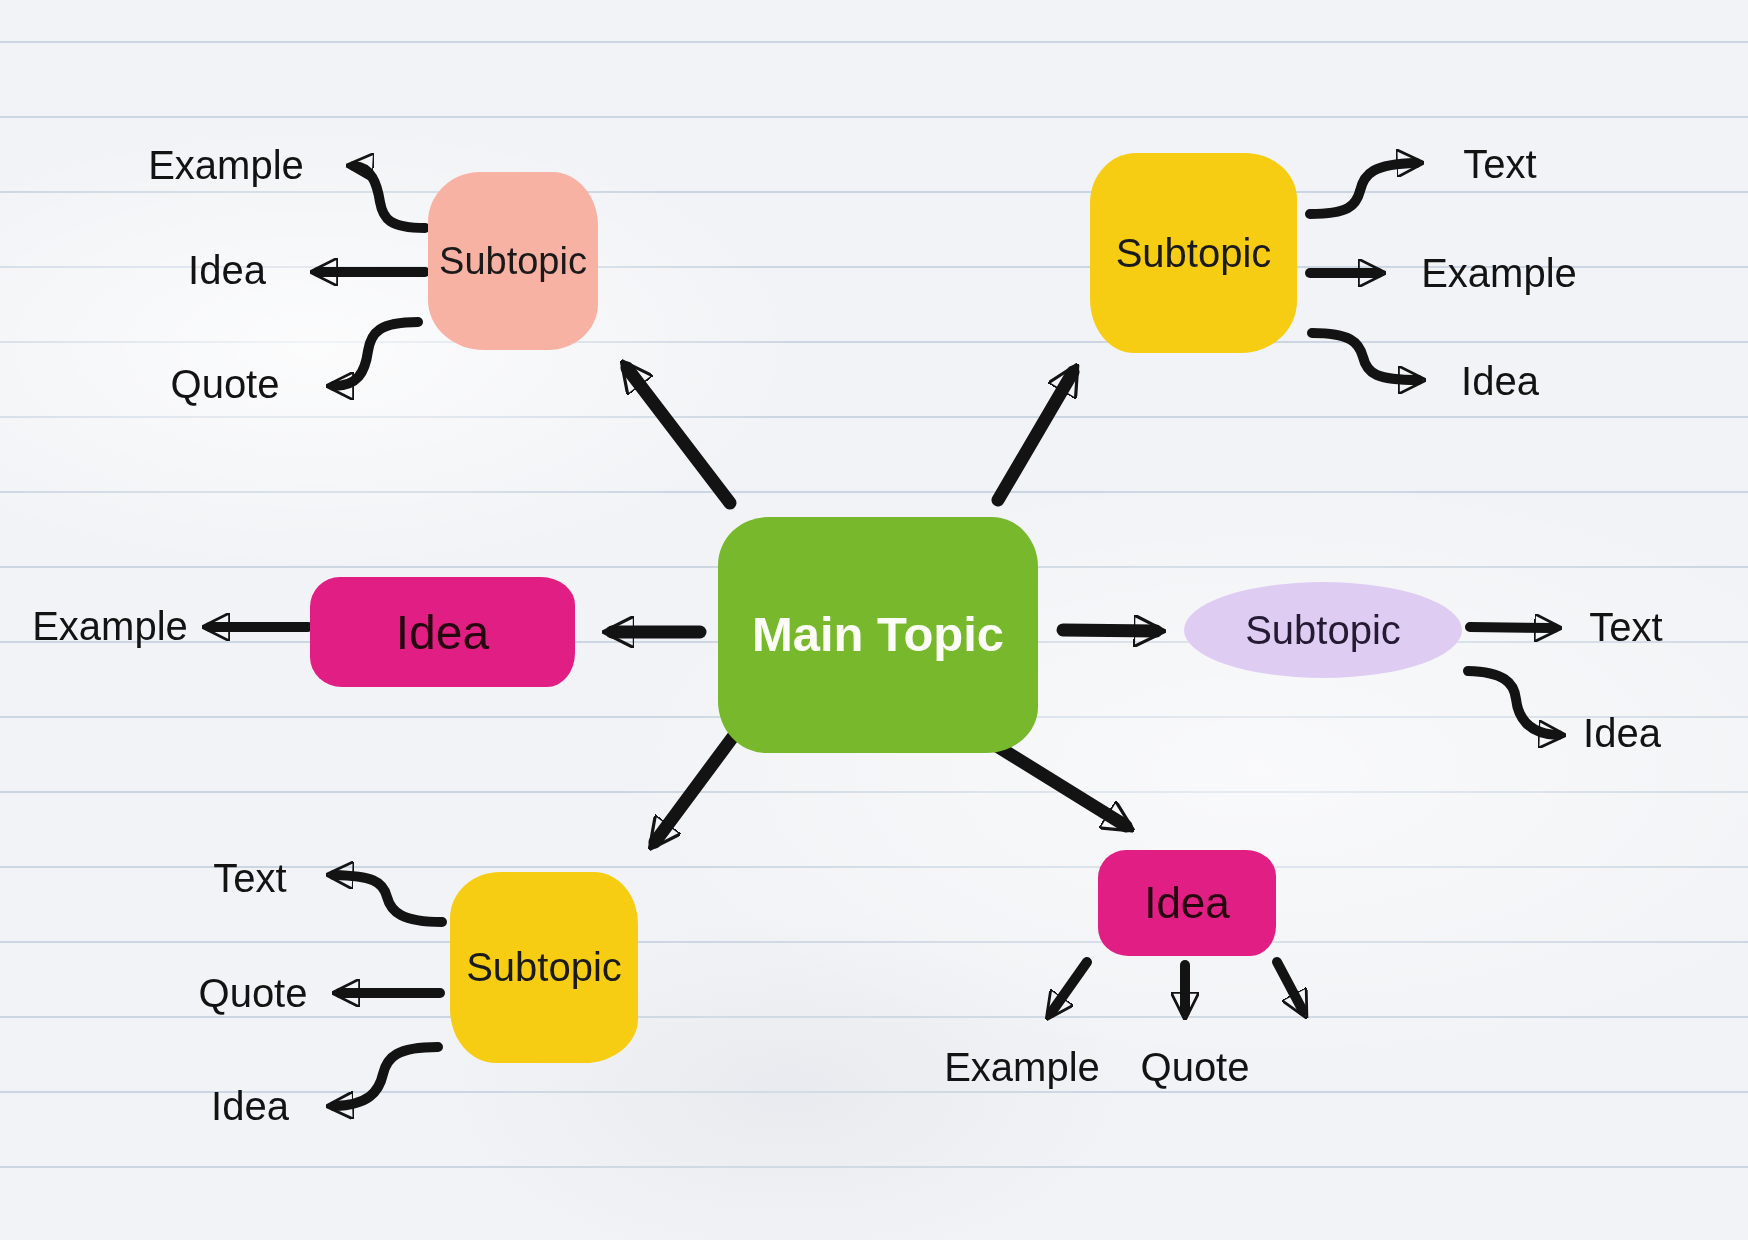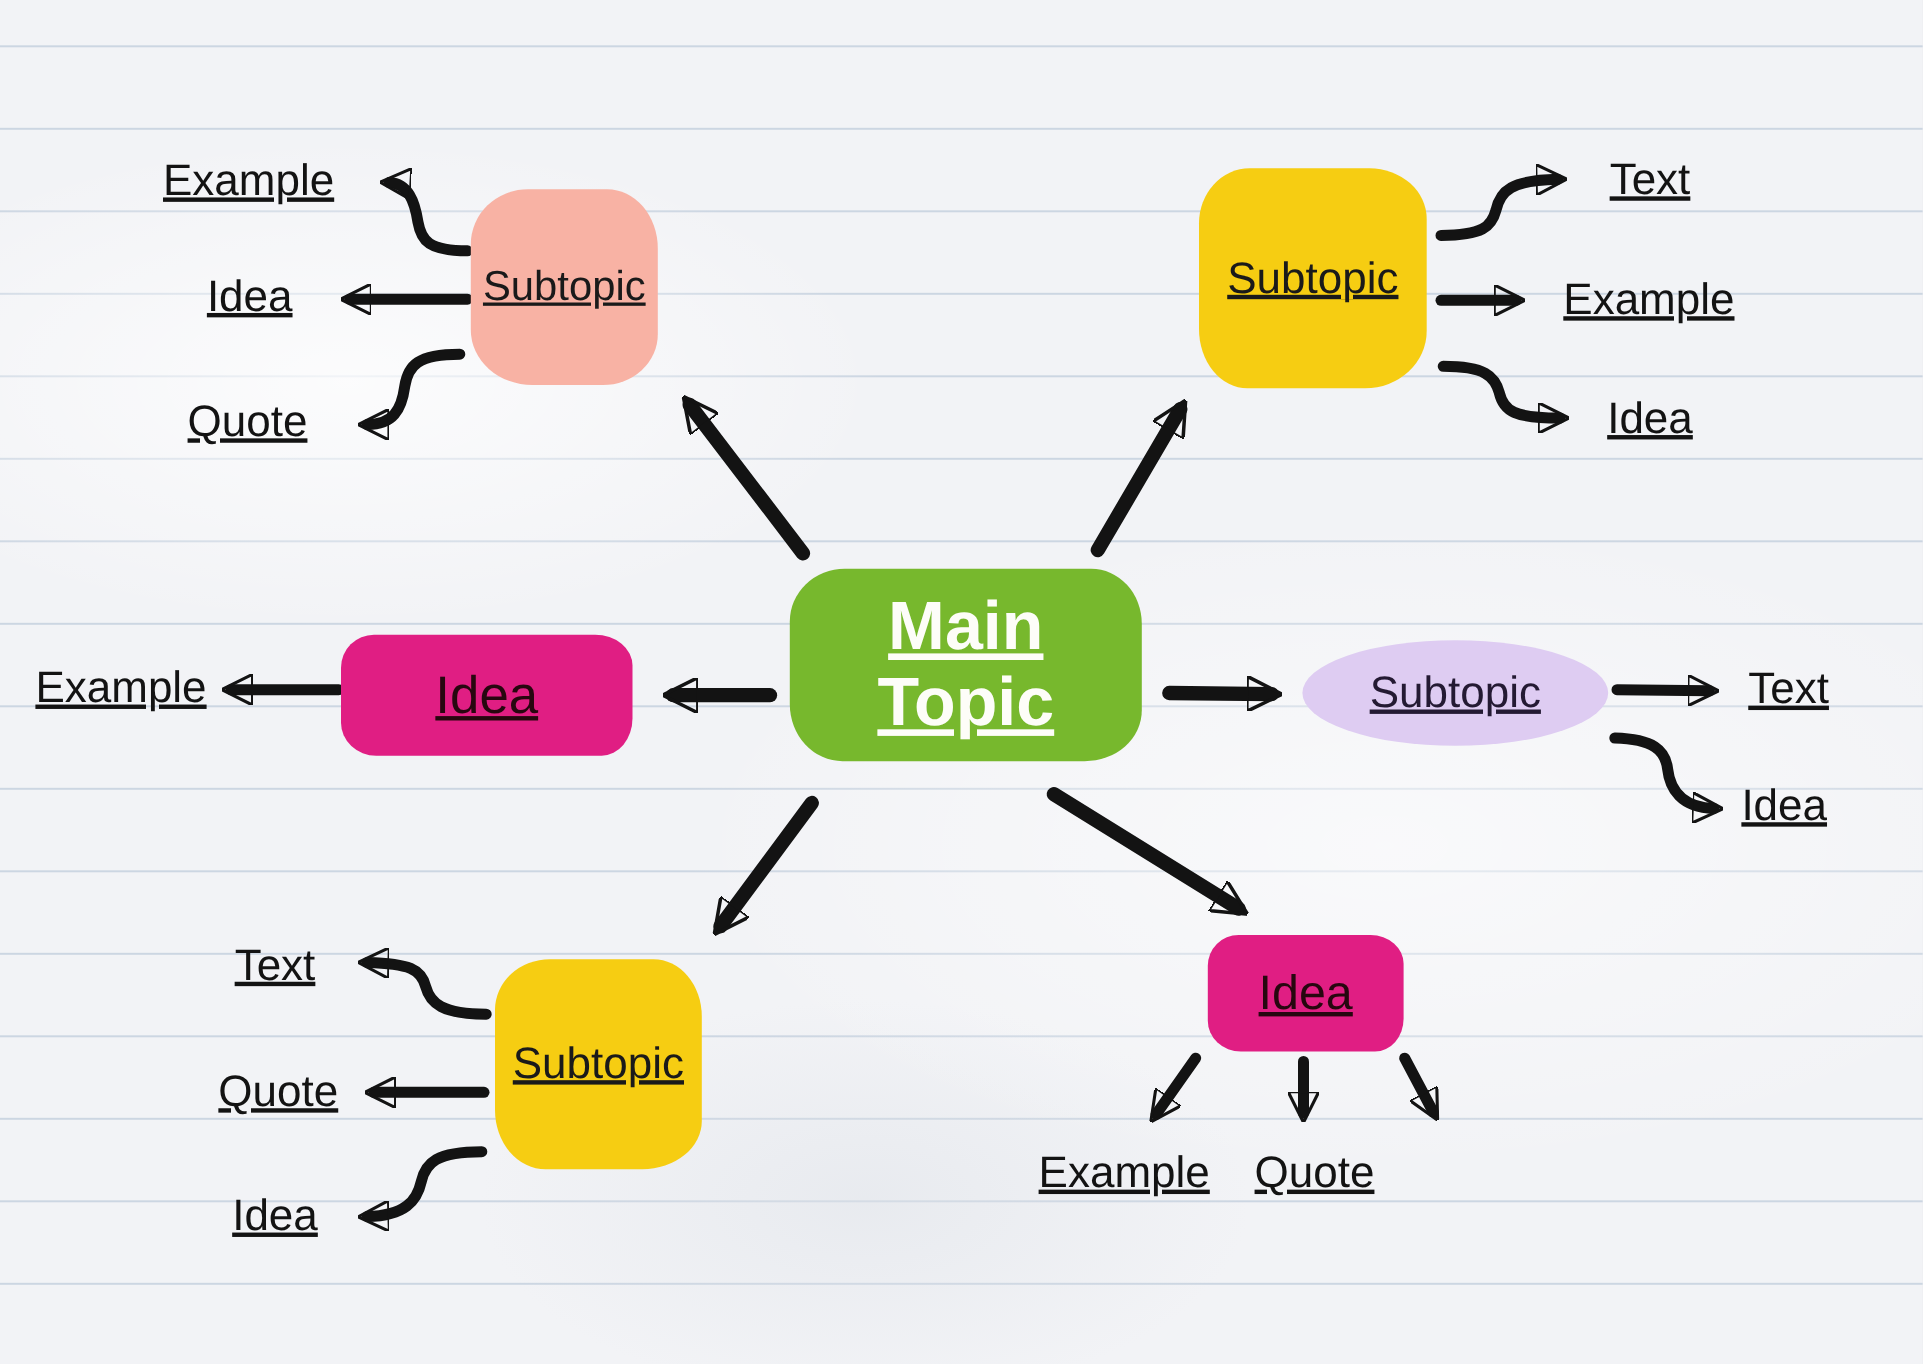--- a/index.html
+++ b/index.html
@@ -17,26 +17,26 @@
     background-size:auto,auto,auto,100% 75px;
     background-position:0 0,0 0,0 0,0 43px;
     background-repeat:no-repeat,no-repeat,no-repeat,repeat-y;
   }
   .arrow-layer{position:absolute;left:0;top:0;width:100%;height:100%;}
   .arrow-layer path{fill:none;stroke:#131313;stroke-linecap:round;}
   .arrow-layer .trunk{stroke-width:13px;}
   .arrow-layer .branch{stroke-width:10px;}
   .node{
     position:absolute;display:flex;align-items:center;justify-content:center;
-    color:#1a1a1a;text-align:center;box-sizing:border-box;text-decoration:underline;
+    color:#1a1a1a;text-align:center;box-sizing:border-box;
   }
   .node-main{
-    left:718px;top:517px;width:320px;height:175px;
+    left:718px;top:517px;width:320px;height:236px;
     background:#77B82D;border-radius:50px 46px 52px 48px / 48px 50px 46px 52px;
-    color:#fdfdf8;font-weight:bold;font-size:62px;line-height:1.1;
+    color:#fdfdf8;font-weight:bold;font-size:49px;line-height:1.1;
     padding:0 30px;
   }
   .node-sub-tl{
     left:428px;top:172px;width:170px;height:178px;
     background:#F8B2A4;border-radius:52px 46px 50px 56px / 50px 54px 46px 50px;
     font-size:38px;
   }
   .node-sub-tr{
     left:1090px;top:153px;width:207px;height:200px;
     background:#F6CD12;border-radius:46px 52px 56px 44px / 50px 46px 52px 54px;
@@ -57,21 +57,21 @@
     background:#F6CD12;border-radius:50px 44px 54px 46px / 46px 52px 44px 54px;
     font-size:40px;
   }
   .node-idea-br{
     left:1098px;top:850px;width:178px;height:106px;
     background:#E01E83;border-radius:28px 30px 26px 30px / 28px 26px 30px 28px;
     font-size:44px;color:#27070f;
   }
   .leaf{
     position:absolute;transform:translate(-50%,-50%);
-    white-space:nowrap;font-size:40px;color:#131313;text-decoration:underline;
+    white-space:nowrap;font-size:40px;color:#131313;
   }
 </style>
 </head>
 <body>
 
 <div class="canvas">
 
   <svg class="arrow-layer" viewBox="0 0 1748 1240" aria-hidden="true">
     <defs>
       <marker id="ah-lg" viewBox="0 0 10 10" refX="7" refY="5" markerWidth="32" markerHeight="32" orient="auto" markerUnits="userSpaceOnUse">

